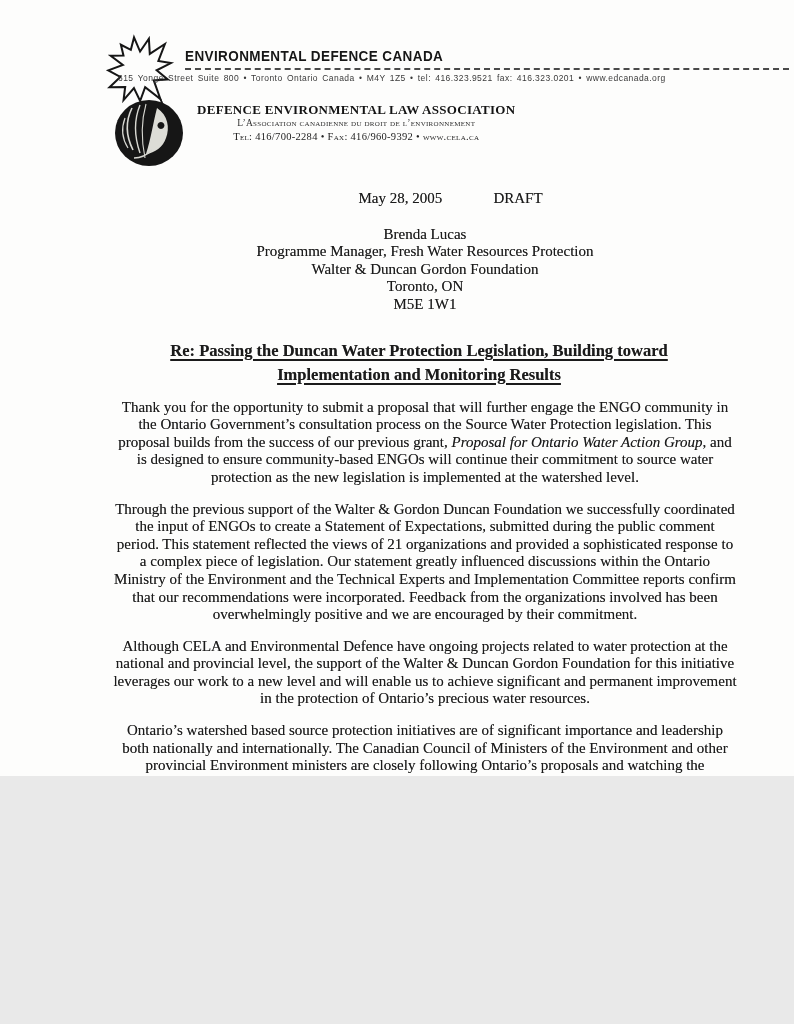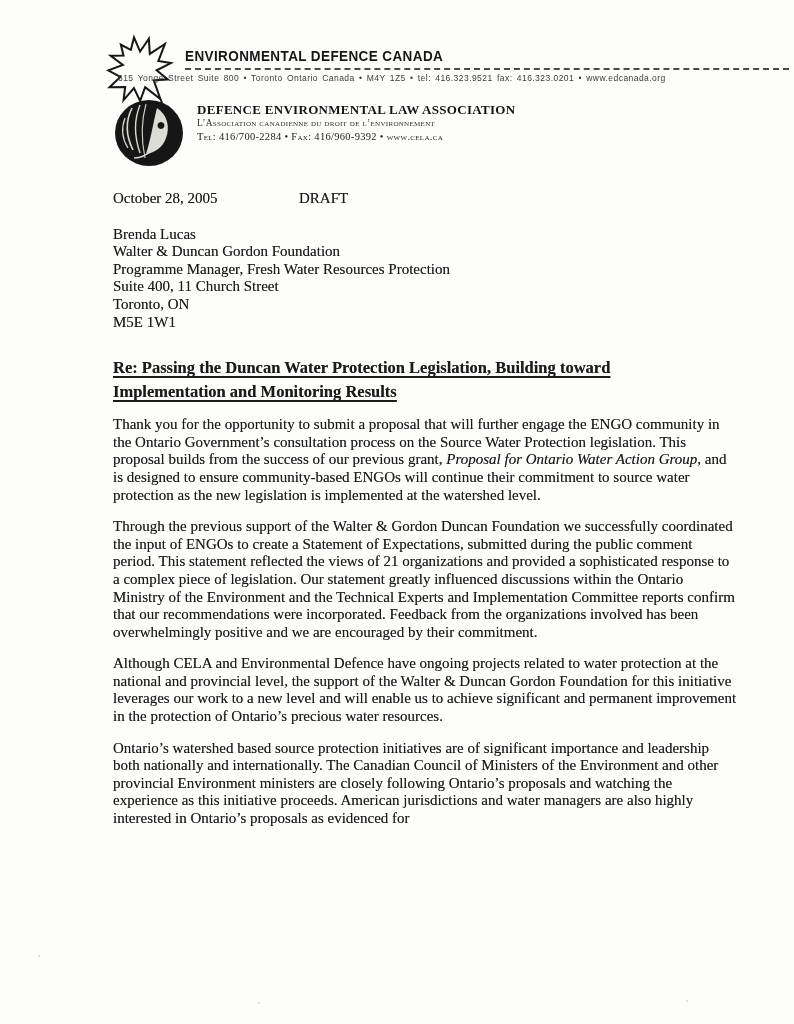--- a/index.html
+++ b/index.html
@@ -3,25 +3,26 @@
 <meta charset="utf-8">
 <style>
   html, body {
     margin: 0;
     padding: 0;
     background: #e9e9e9;
   }
   .page {
     position: relative;
     width: 794px;
-    height: 1024px;
+    height: 776px;
     background: #fdfdfc;
     overflow: hidden;
     font-family: "Liberation Serif", "DejaVu Serif", serif;
     color: #1b1b1b;
+    text-align: center;
   }
 
   
   .edc-logo {
     position: absolute;
     left: 98px;
     top: 34px;
     width: 90px;
     height: 78px;
   }
@@ -159,28 +160,27 @@
   </svg>
   <div class="cela-text">
     <div class="cela-name">DEFENCE ENVIRONMENTAL LAW ASSOCIATION</div>
     <div class="cela-fr">L’Association canadienne du droit de l’environnement</div>
     <div class="cela-line">Tel:  416/700-2284 • Fax: 416/960-9392 • www.cela.ca</div>
   </div>
 
   <div class="letter">
 
     <div class="dateline">
-      <span class="date-text">October 28, 2005</span><span>DRAFT</span>
+      <span class="date-text">May 28, 2005</span><span>DRAFT</span>
     </div>
 
     <div class="recipient">
       <p class="recipient-line">Brenda Lucas</p>
+      <p class="recipient-line">Programme Manager, Fresh Water Resources Protection</p>
       <p class="recipient-line">Walter &amp; Duncan Gordon Foundation</p>
-      <p class="recipient-line">Programme Manager, Fresh Water Resources Protection</p>
-      <p class="recipient-line">Suite 400, 11 Church Street</p>
       <p class="recipient-line">Toronto, ON</p>
       <p class="recipient-line">M5E 1W1</p>
     </div>
 
     <div class="subject">Re:  Passing the Duncan Water Protection Legislation, Building toward Implementation and Monitoring Results</div>
 
 
     <p class="para"><span>Thank you for the opportunity to submit a proposal that will further engage the ENGO community in the Ontario Government’s consultation process on the Source Water Protection legislation.  This proposal builds from the success of our previous grant, </span><span class="italic">Proposal for Ontario Water Action Group</span><span>, and is designed to ensure community-based ENGOs will continue their commitment to source water protection as the new legislation is implemented at the watershed level.</span></p>
 
     <p class="para">Through the previous support of the Walter &amp; Gordon Duncan Foundation we successfully coordinated the input of ENGOs to create a Statement of Expectations, submitted during the public comment period.  This statement reflected the views of 21 organizations and provided a sophisticated response to a complex piece of legislation.  Our statement greatly influenced discussions within the Ontario Ministry of the Environment and the Technical Experts and Implementation Committee reports confirm that our recommendations were incorporated.  Feedback from the organizations involved has been overwhelmingly positive and we are encouraged by their commitment.</p>

